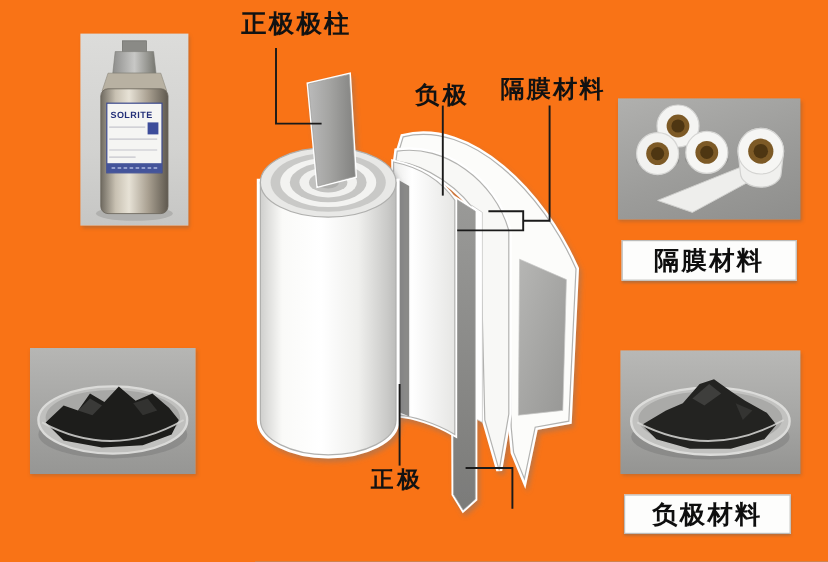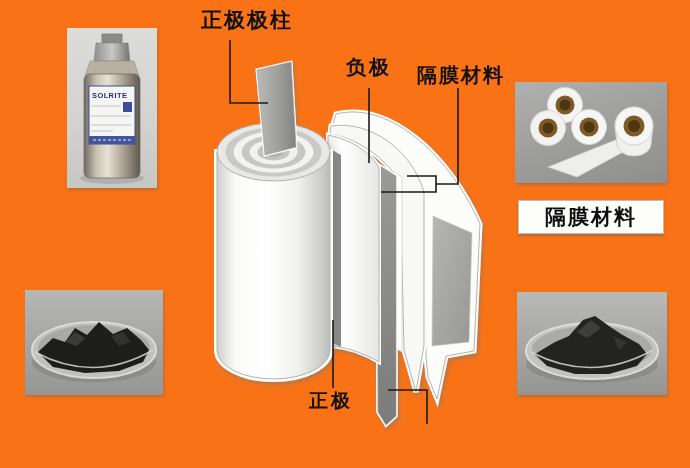--- a/index.html
+++ b/index.html
@@ -21,21 +21,21 @@
   }
   
   .dlabel{
     position:absolute;
     color:#121212;
     font-weight:600;
     white-space:nowrap;
     line-height:1;
   }
   #lbl-pos-terminal{left:201px;top:10px;font-size:21px;letter-spacing:2px;}
-  #lbl-neg-electrode{left:346px;top:57px;font-size:20px;letter-spacing:3px;}
+  #lbl-neg-electrode{left:346px;top:70px;font-size:20px;letter-spacing:3px;}
   #lbl-separator{left:417px;top:65px;font-size:20px;letter-spacing:2px;}
   #lbl-pos-electrode{left:309px;top:391px;font-size:19px;letter-spacing:3px;}
   #lbl-neg-terminal{left:377px;top:429px;font-size:20px;letter-spacing:6px;}
   
   .photo{
     position:absolute;
     box-shadow:1px 2px 3px rgba(90,90,88,.35);
     overflow:hidden;
   }
   .photo svg{display:block;}
@@ -229,14 +229,15 @@
       <ellipse cx="75" cy="59" rx="66" ry="28" fill="#c2c2c0" stroke="#dcdcda" stroke-width="2"></ellipse>
       <ellipse cx="75" cy="57" rx="60" ry="23" fill="#aaaaa8"></ellipse>
       <path d="M18,62 L38,50 L52,44 L66,28 L78,24 L92,34 L104,42 L122,52 L130,62 L120,74 L92,82 L58,82 L30,74 Z" fill="#232321"></path>
       <path d="M60,40 L74,28 L84,36 L70,46 Z" fill="#3e3e3c"></path>
       <path d="M96,44 L110,50 L102,58 Z" fill="#343432"></path>
       <path d="M14,60 Q75,92 136,58" fill="none" stroke="#d8d8d6" stroke-width="1.6" opacity=".85"></path>
     </svg>
   </div>
 
   <div class="caption" id="cap-separator">隔膜材料</div>
+  <div class="caption" id="cap-anode">负极材料</div>
 
 </div>
 
 </body></html>

